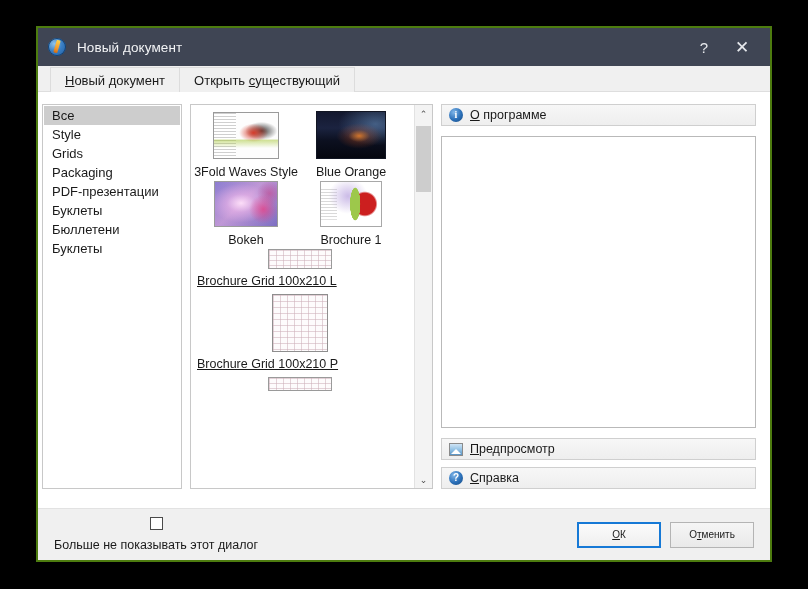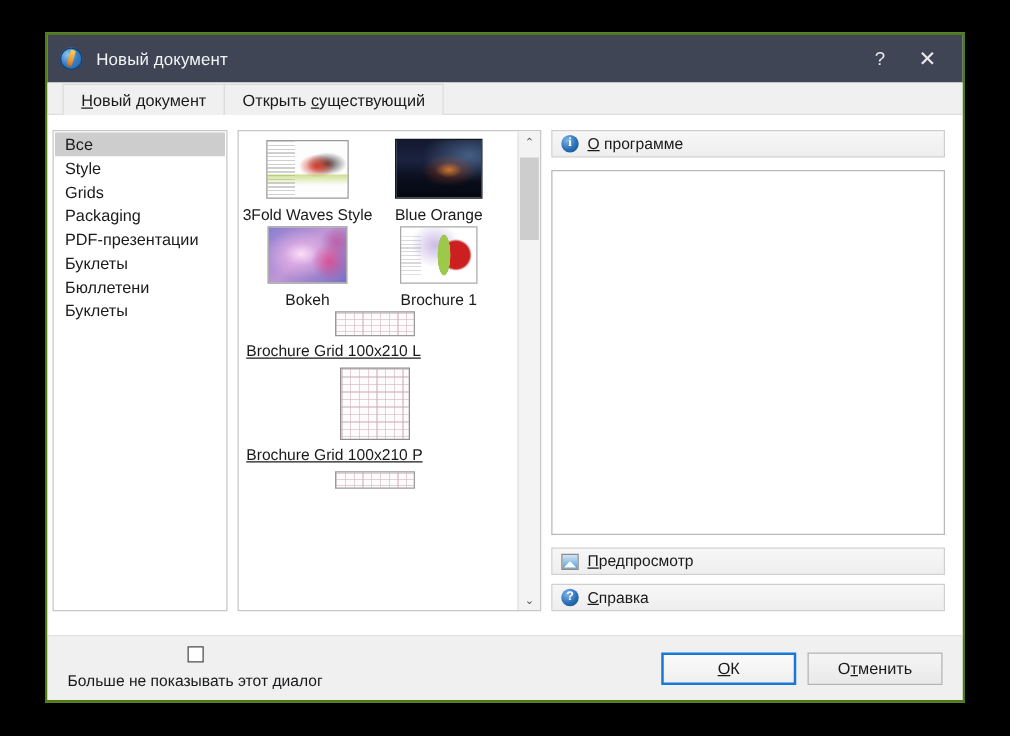--- a/index.html
+++ b/index.html
@@ -385,23 +385,23 @@
   }
   #cb-box {
     width: 13px; height: 13px;
     border: 1px solid #4b4b4b;
     background: #ffffff;
     box-sizing: border-box;
     flex: 0 0 auto;
   }
   #footer-spacer { flex: 1 1 auto; }
   .dlg-btn {
-    width: 108px;
+    width: 84px;
     height: 26px;
-    font-size: 13px;
+    font-size: 10px;
     color: #1a1a1a;
     background: linear-gradient(to bottom, #f5f5f5 0%, #e9e9e9 100%);
     border: 1px solid #b4b4b4;
     display: flex;
     align-items: center;
     justify-content: center;
     box-sizing: border-box;
     margin-left: 9px;
   }
   .dlg-btn.default {

